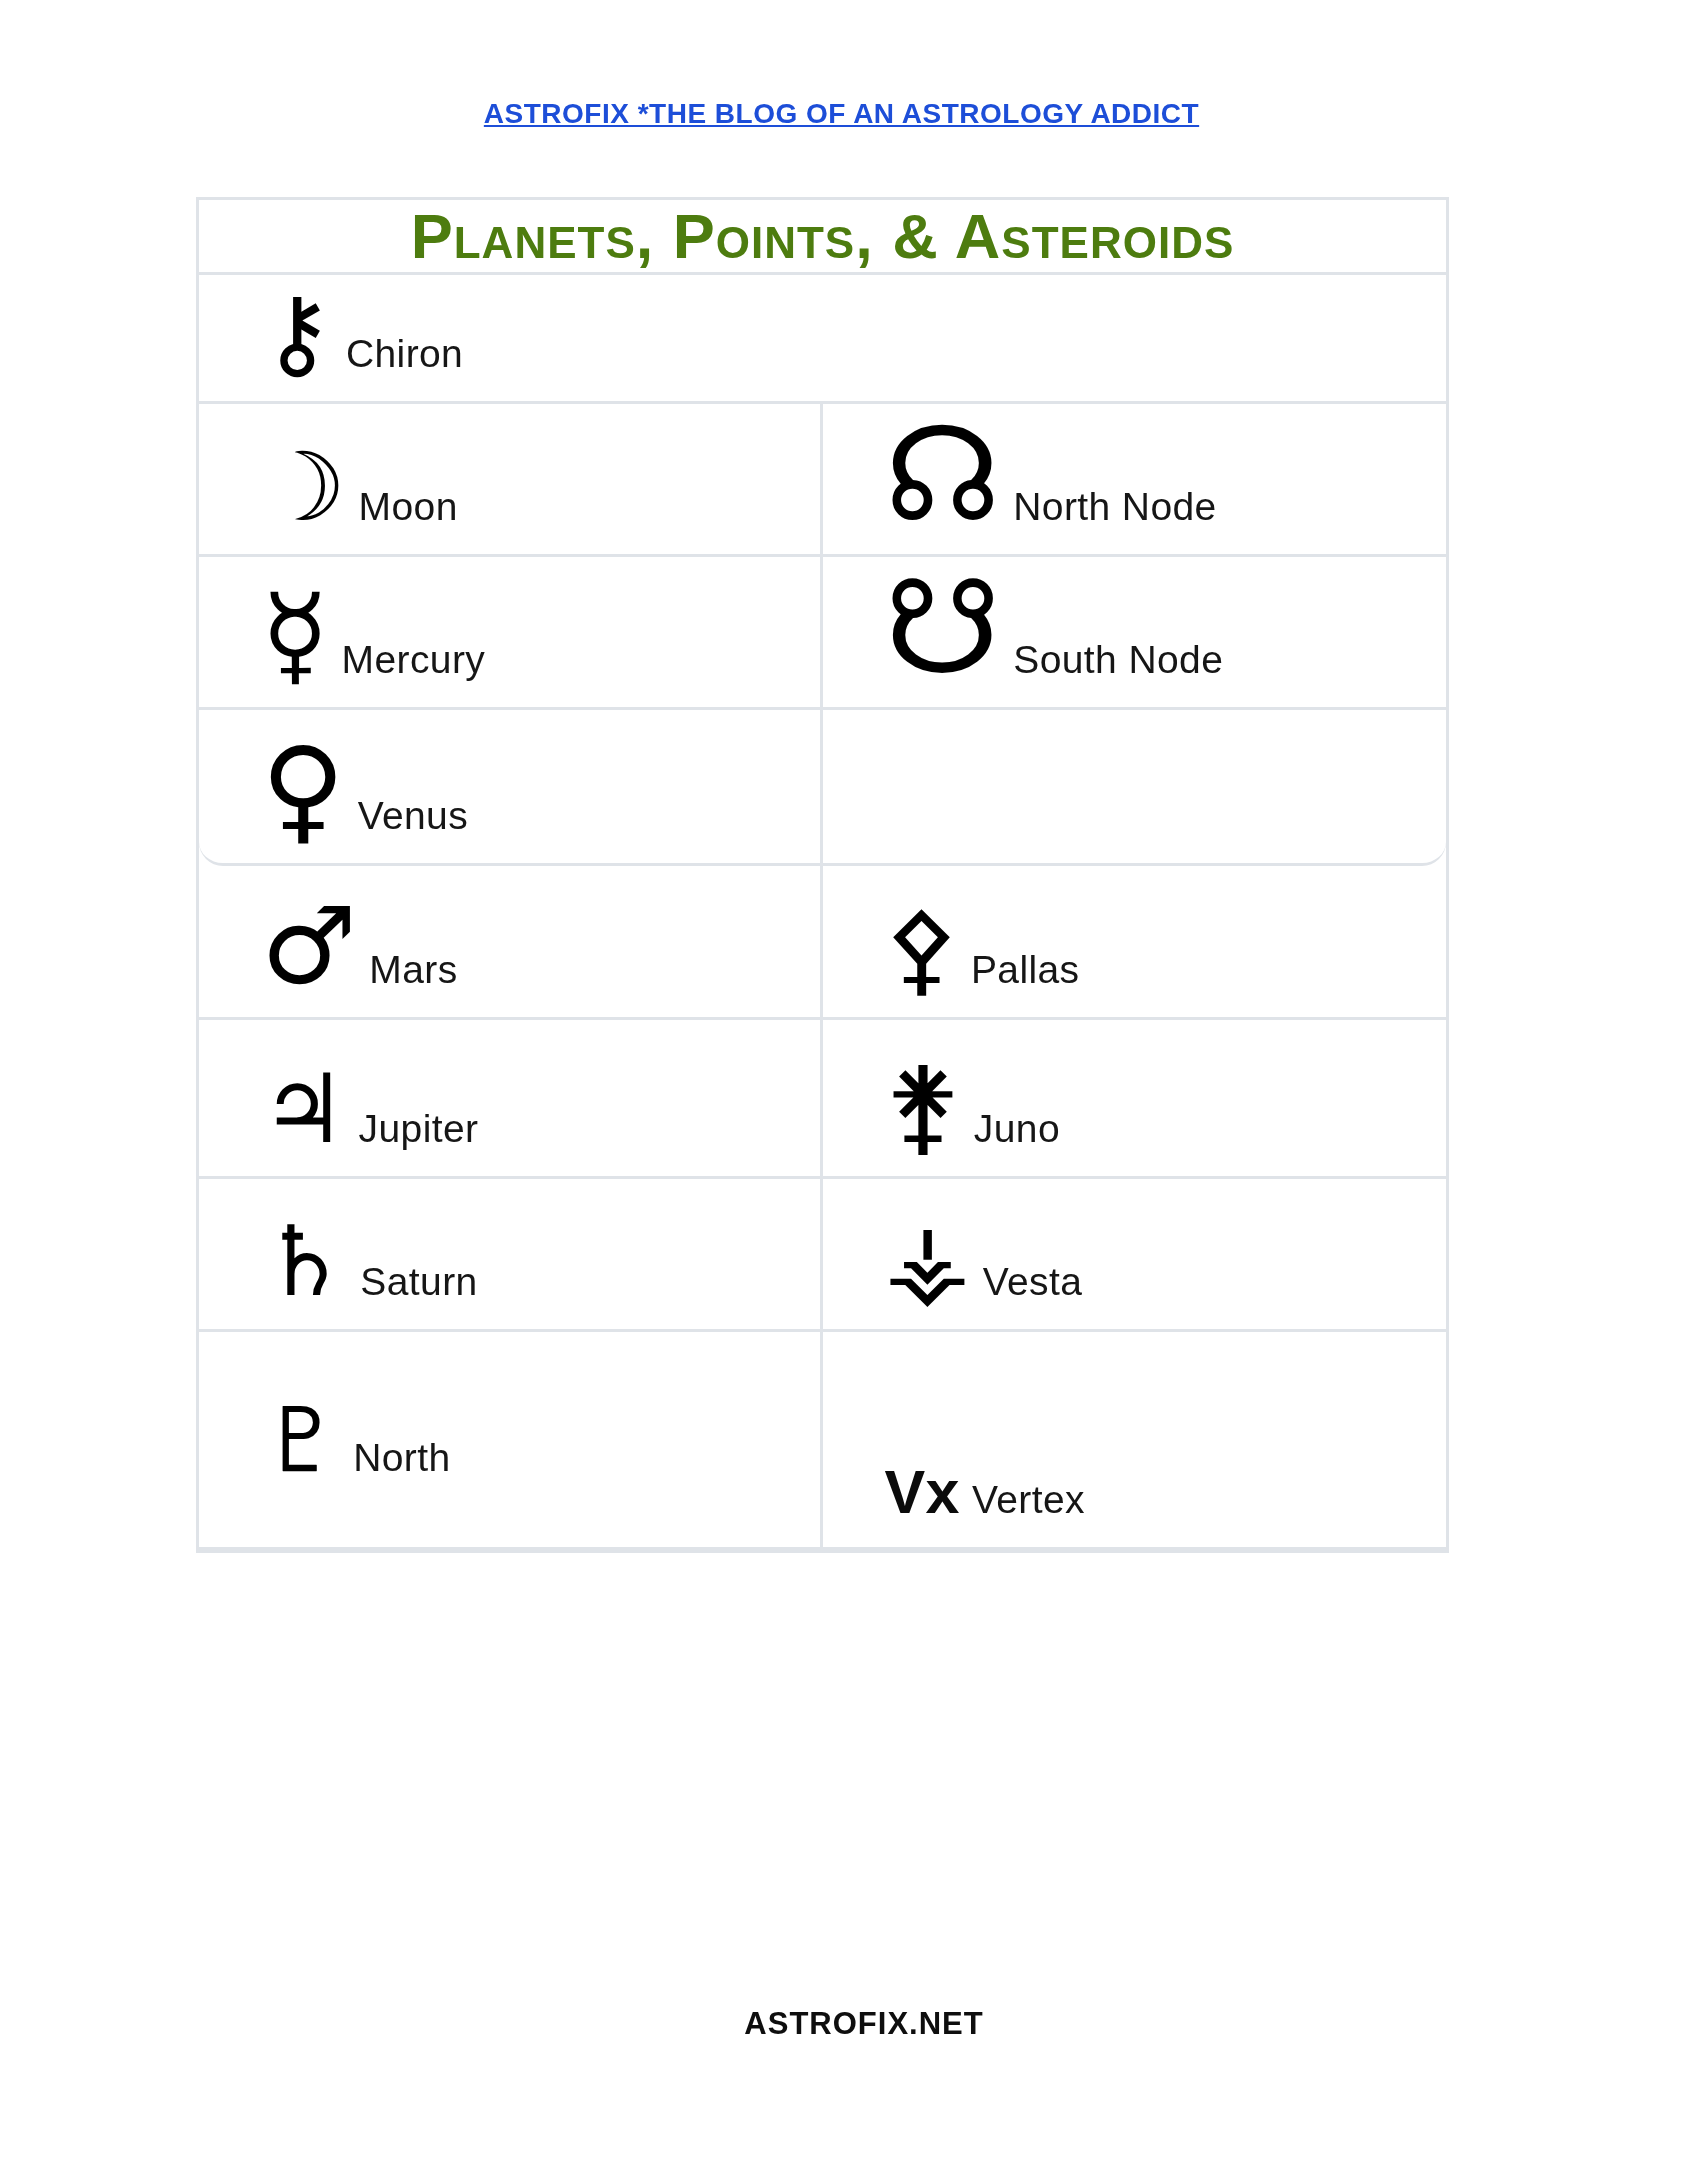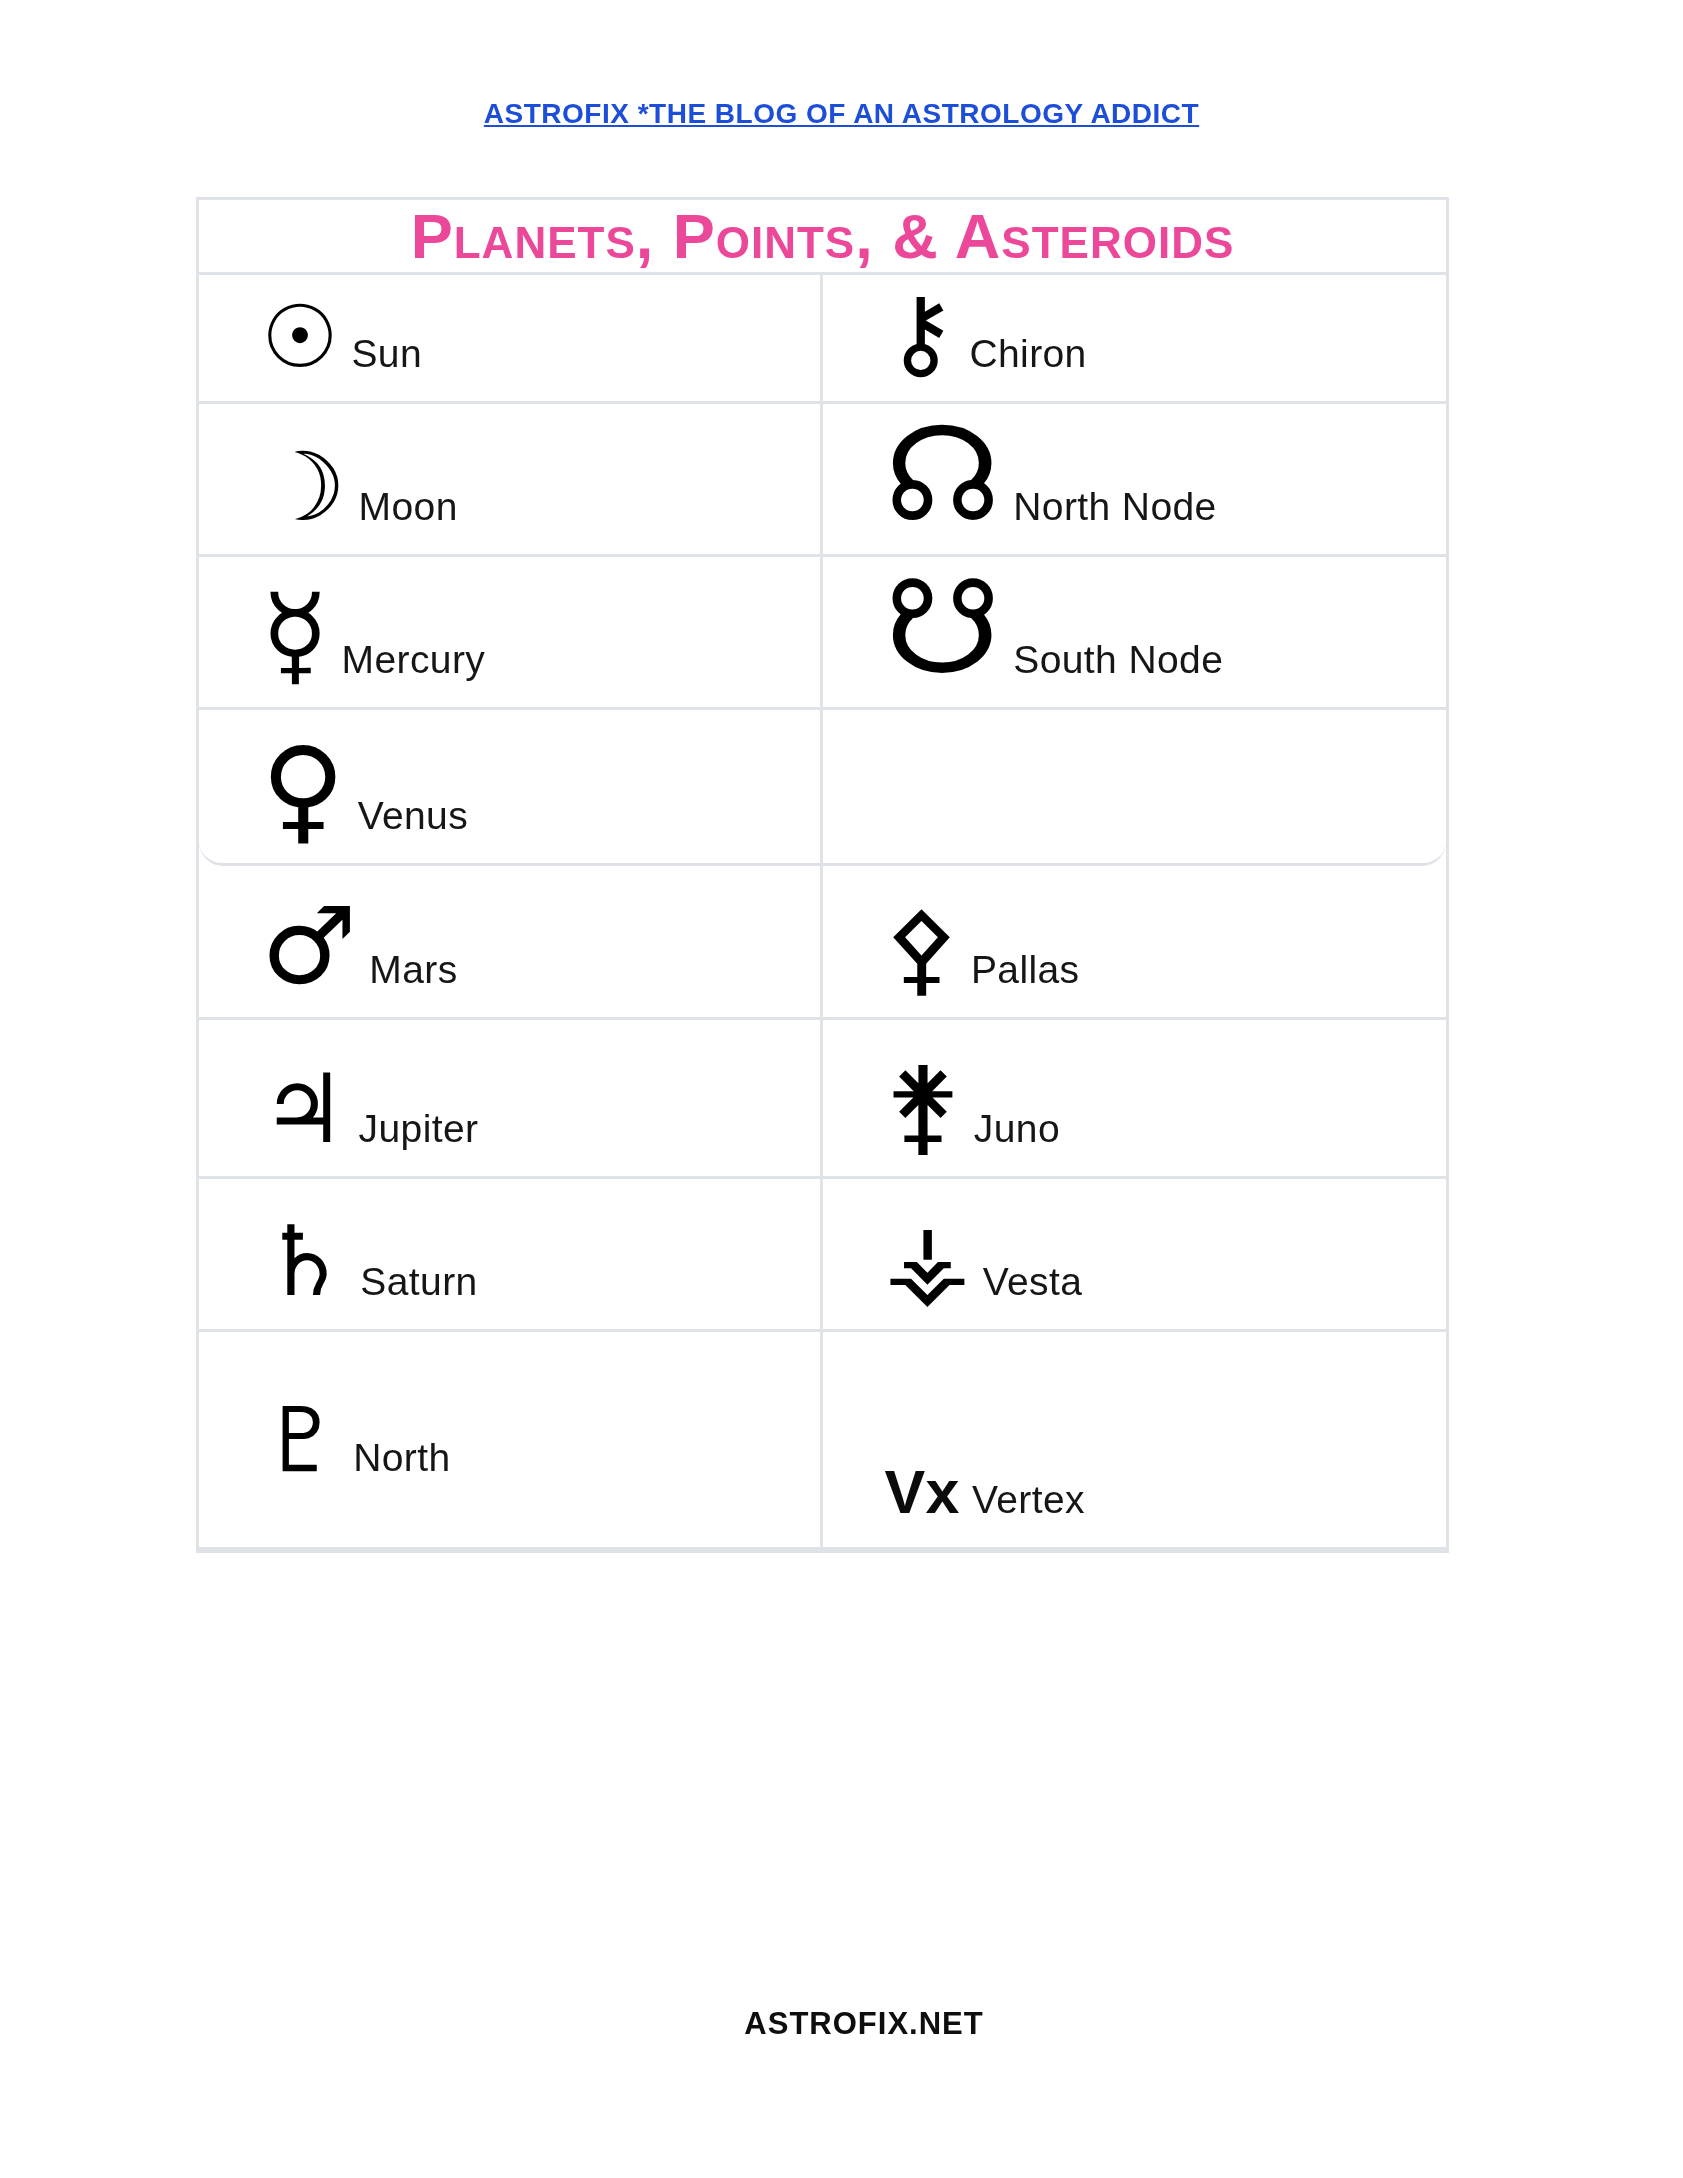--- a/index.html
+++ b/index.html
@@ -50,21 +50,21 @@
     align-items: center;
     justify-content: center;
     box-sizing: border-box;
   }
   .title-text {
     font-size: 63px;
     font-weight: bold;
     font-variant: small-caps;
     letter-spacing: 1px;
     line-height: 59px;
-    color: #ec4899;
+    color: #4d7c0f;
     white-space: nowrap;
   }
 
   .row {
     display: flex;
     border-bottom: 3px solid var(--border, #dfe3e8);
     height: 150px;
     box-sizing: content-box;
   }
   .row:nth-child(1)  { height: 126px; }
@@ -154,23 +154,20 @@
 <div class="page-header" data-name="page-header">
   <span class="header-text" data-name="blog-header-text">ASTROFIX *THE BLOG OF AN ASTROLOGY ADDICT</span>
 </div>
 
 <div class="planet-table" data-name="planet-symbol-table">
   <div class="title-row" data-name="table-title-row">
     <span class="title-text" data-name="table-title">Planets, Points, &amp; Asteroids</span>
   </div>
   <div class="grid" data-name="symbol-grid">
       <div class="row" data-name="table-row">
-        <div class="cell left" data-name="cell-sun">
-          <div class="content" data-name="cell-content"><span class="sym s-sun" data-name="sun-symbol">☉</span><span class="lbl" data-name="sun-label">Sun</span></div>
-        </div>
         <div class="cell right" data-name="cell-chiron">
           <div class="content" data-name="cell-content"><span class="sym s-chiron" data-name="chiron-symbol">⚷</span><span class="lbl" data-name="chiron-label">Chiron</span></div>
         </div>
       </div>
       <div class="row" data-name="table-row">
         <div class="cell left" data-name="cell-moon">
           <div class="content" data-name="cell-content"><span class="sym s-moon" data-name="moon-symbol">☽</span><span class="lbl" data-name="moon-label">Moon</span></div>
         </div>
         <div class="cell right" data-name="cell-north-node">
           <div class="content" data-name="cell-content"><span class="sym s-north-node" data-name="north-node-symbol">☊</span><span class="lbl" data-name="north-node-label">North Node</span></div>

